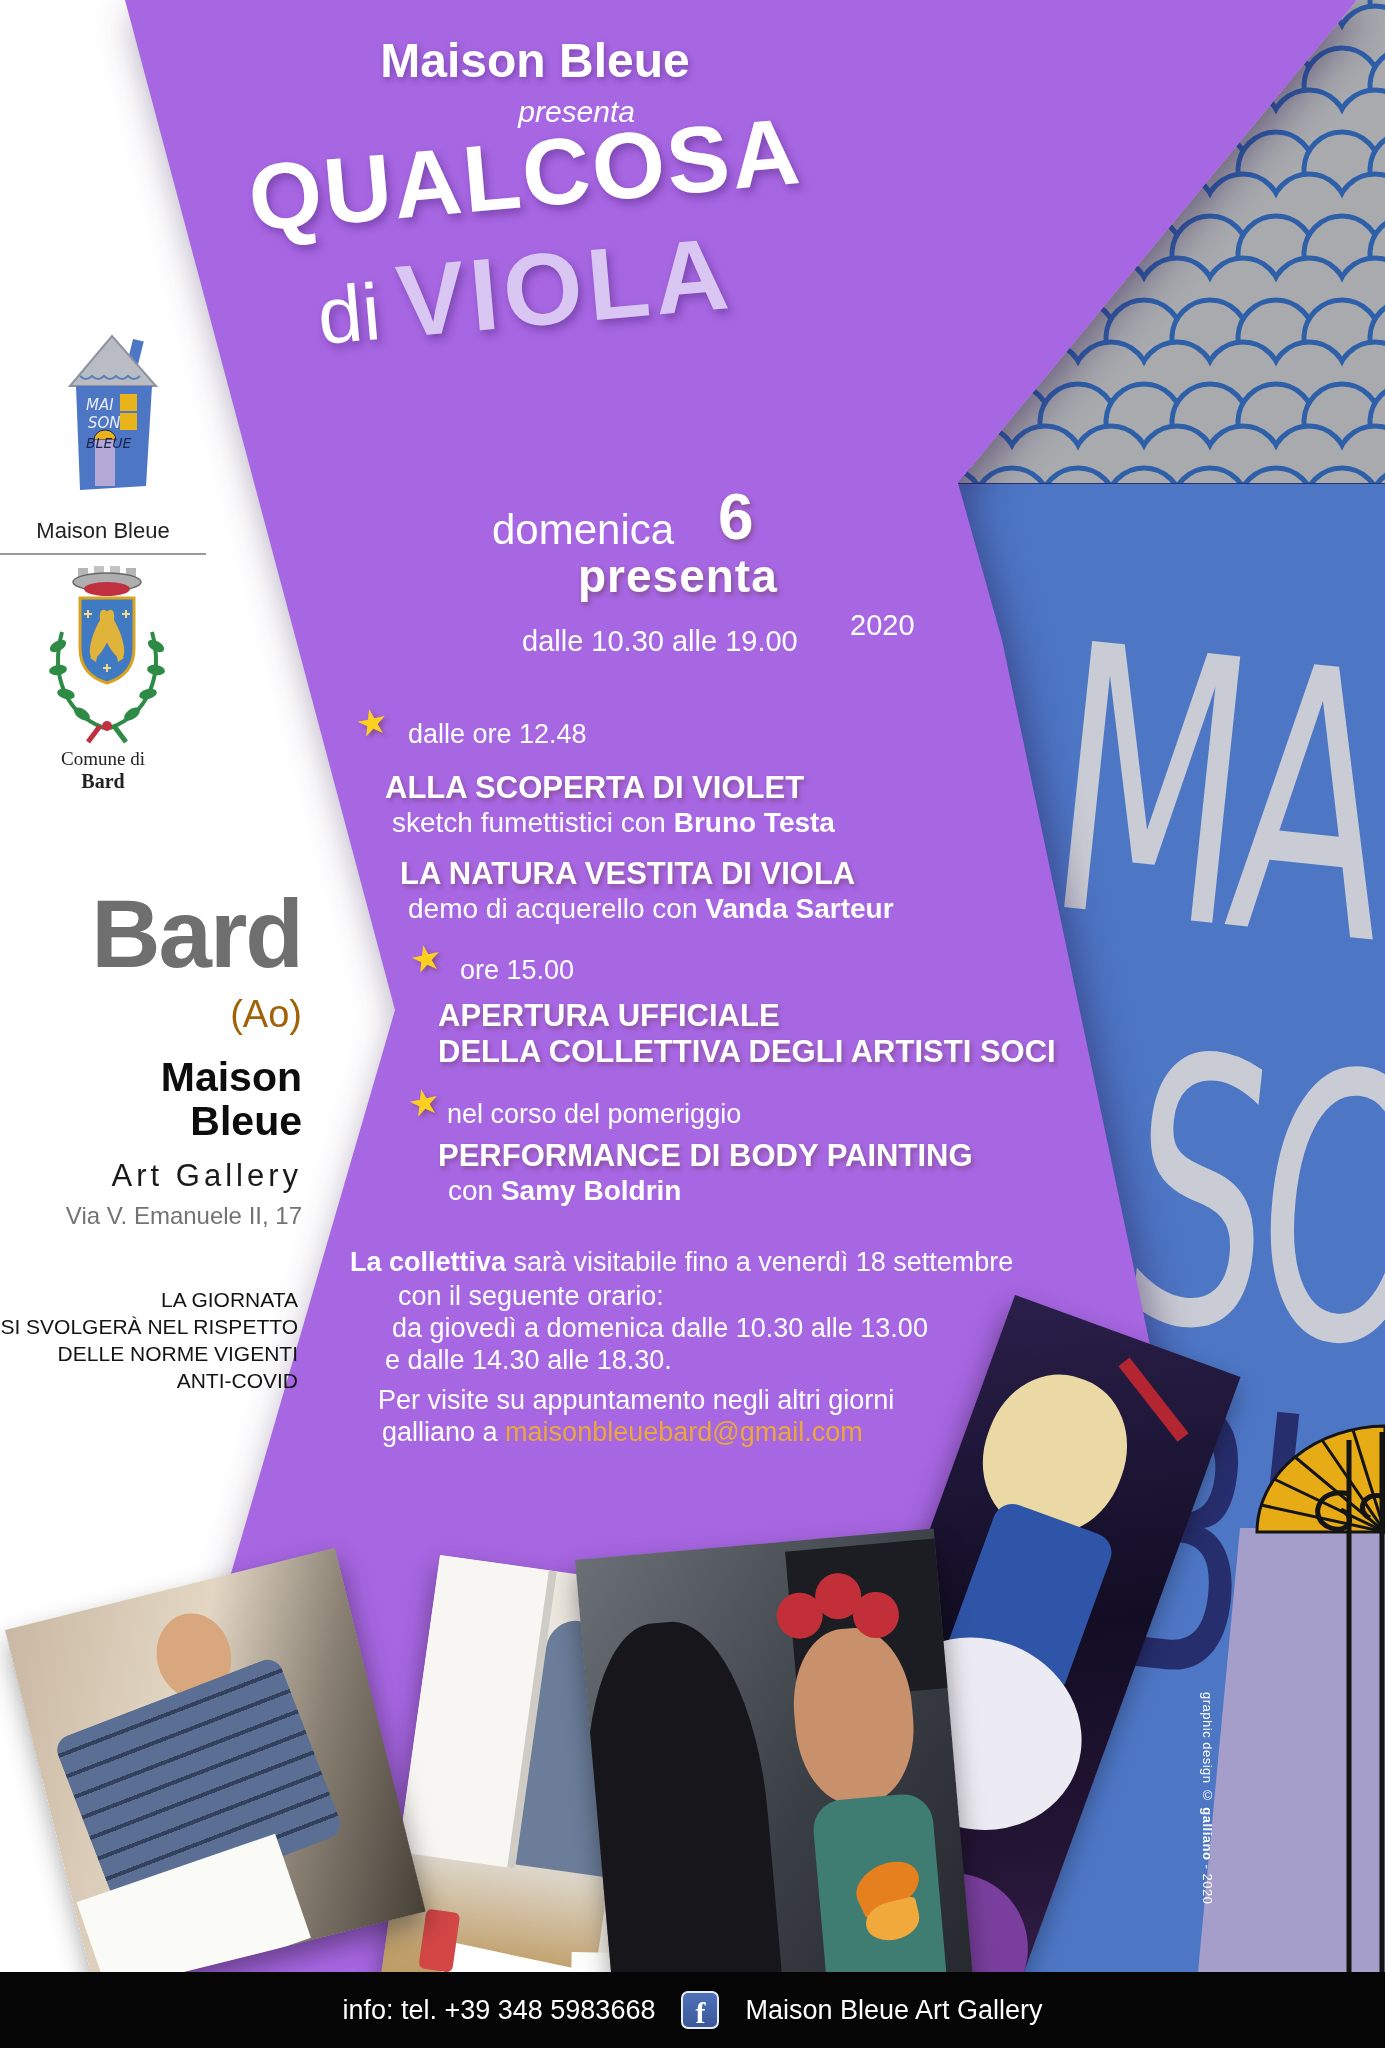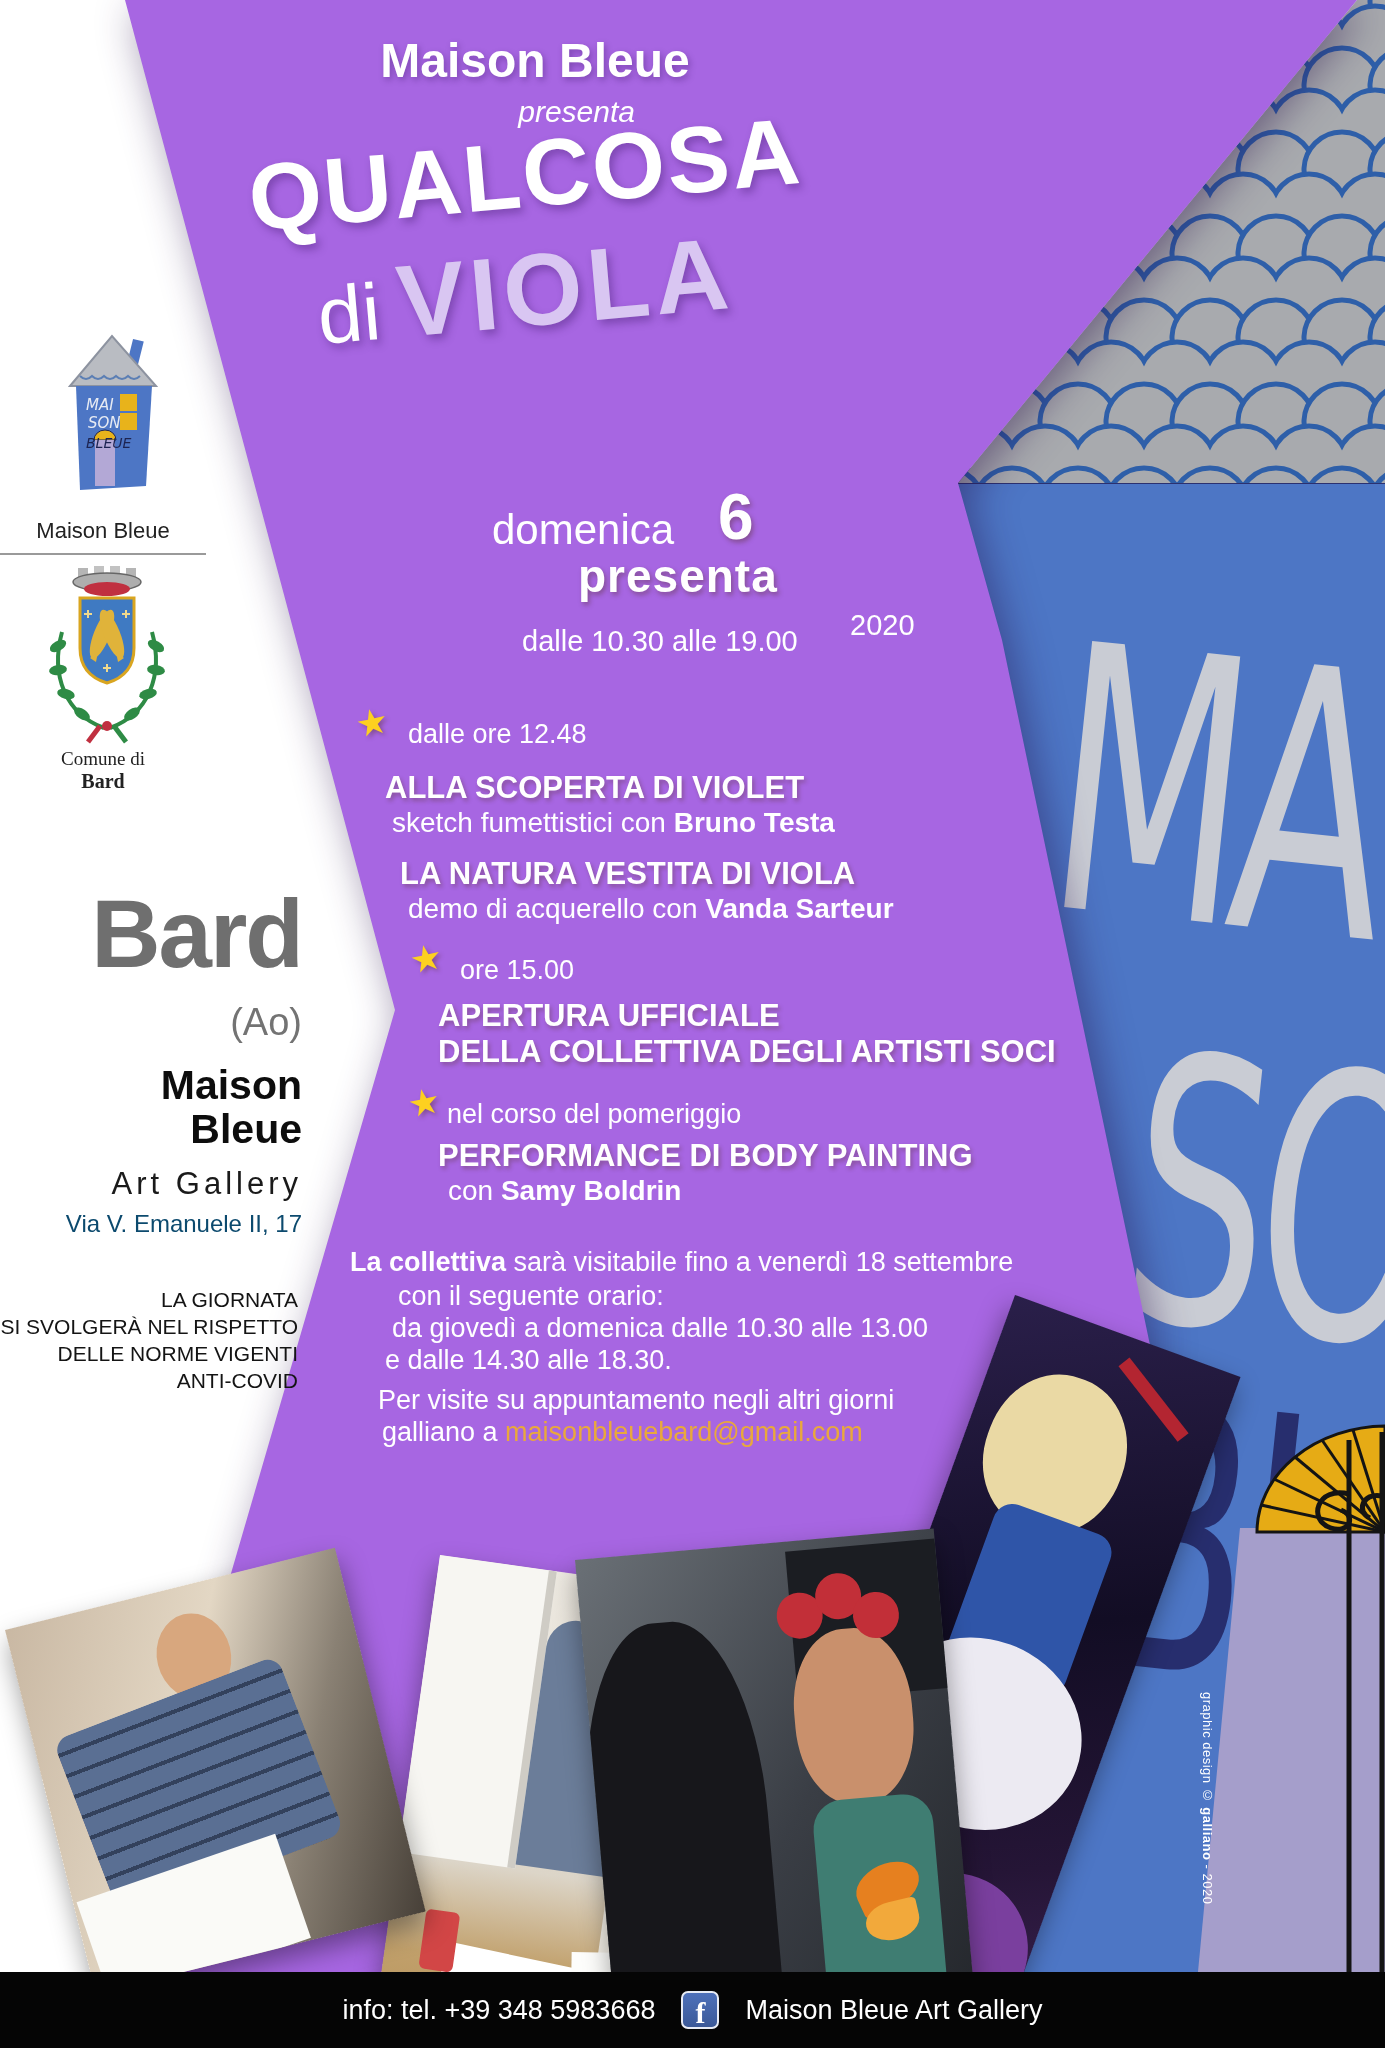--- a/index.html
+++ b/index.html
@@ -78,25 +78,25 @@
   .logo-caption{position:absolute;left:0;top:518px;width:206px;text-align:center;
                 font-size:22px;color:#222;}
   .divider{position:absolute;left:0;top:553px;width:206px;height:2px;background:#9a9a9a;}
   .crest{position:absolute;left:42px;top:566px;}
   .comune1{position:absolute;left:0;top:748px;width:206px;text-align:center;
            font-family:"Liberation Serif",serif;font-size:19px;color:#222;}
   .comune2{position:absolute;left:0;top:770px;width:206px;text-align:center;
            font-family:"Liberation Serif",serif;font-size:20px;font-weight:700;color:#222;}
   .loc{position:absolute;left:0;top:888px;width:302px;text-align:right;color:#1a1a1a;}
   .loc-town{font-size:96px;font-weight:700;color:#6f6f6f;letter-spacing:-2px;line-height:.95;}
-  .loc-prov{font-size:38px;color:#737373;margin-top:22px;}
+  .loc-prov{font-size:38px;color:#a16207;margin-top:14px;}
   .loc-g1,.loc-g2{font-size:41px;font-weight:700;color:#0d0d0d;line-height:1.08;}
   .loc-g1{margin-top:19px;padding-left:32px;}
   .loc-sub{font-size:31px;letter-spacing:4px;margin-top:14px;color:#1a1a1a;}
-  .loc-addr{font-size:24px;margin-top:8px;color:#0c4a6e;}
+  .loc-addr{font-size:24px;margin-top:8px;color:#737373;}
   .covid{position:absolute;left:0;top:1286px;width:298px;text-align:right;font-size:21px;
          line-height:27px;color:#141414;}
 
   
   .photo{position:absolute;overflow:hidden;box-shadow:0 12px 26px rgba(0,0,0,.38);
          transform-origin:0 0;}
   .blob{position:absolute;}
   .photo1{left:5px;top:1630px;width:340px;height:375px;transform:rotate(-14deg);z-index:8;
           background:linear-gradient(115deg,#c9b8a3 0%,#e3d7c4 42%,#8a8174 70%,#474038 100%);}
   .p1-head{left:140px;top:28px;width:74px;height:86px;border-radius:50%;background:#d8a77e;}

